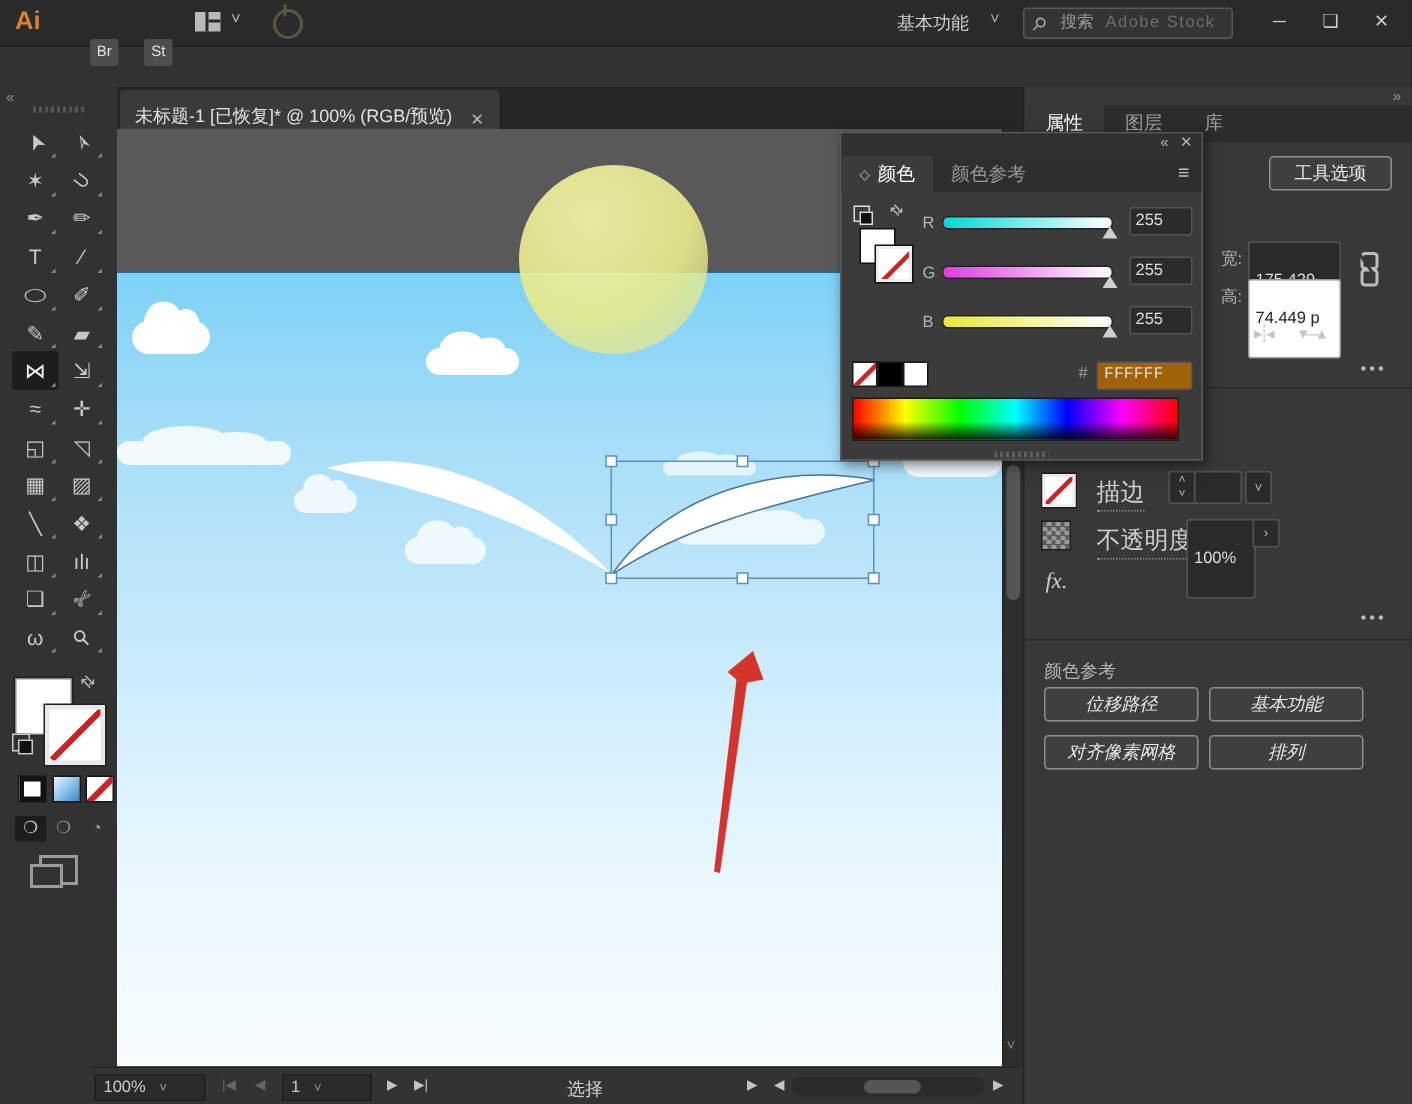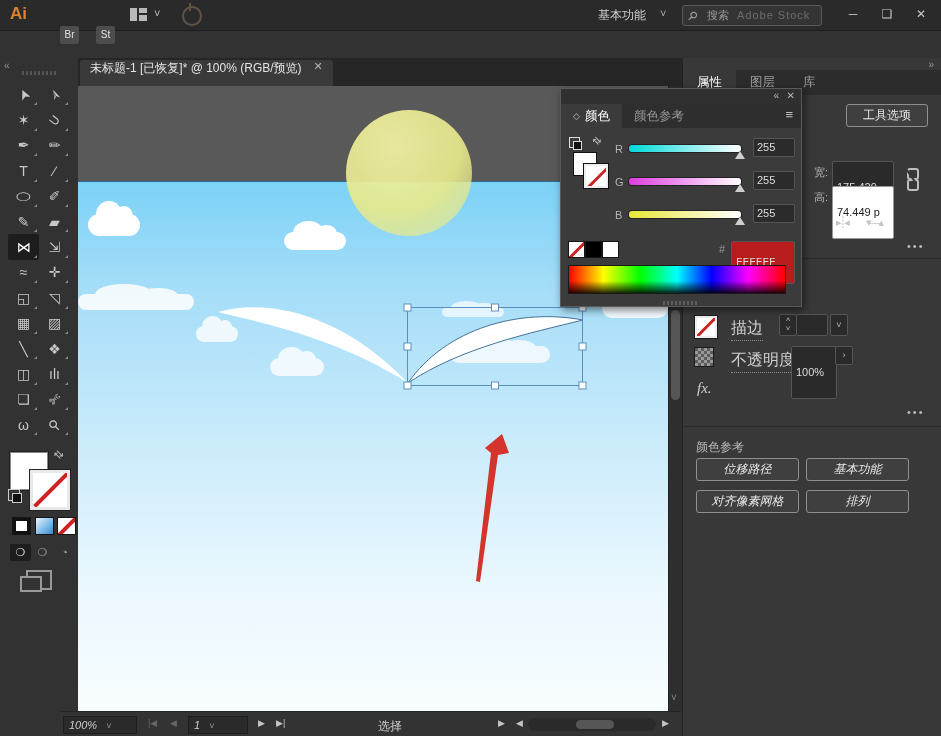--- a/index.html
+++ b/index.html
@@ -60,21 +60,21 @@
   #swatch-none{left:58px;background:#fff;overflow:hidden;}
   #swatch-none i{position:absolute;left:-3px;top:6px;width:26px;height:4px;background:#cc2222;transform:rotate(-45deg);}
   .drawmode{position:absolute;top:486px;width:21px;height:17px;text-align:center;line-height:17px;color:#9a9a9a;font-size:11px;}
   .drawmode.selected{background:#1d1d1d;color:#ddd;border-radius:2px;}
   #screen-mode{position:absolute;left:26px;top:512px;width:22px;height:16px;border:2px solid #9a9a9a;}
   #screen-mode i{position:absolute;left:-8px;top:4px;width:18px;height:12px;border:2px solid #9a9a9a;background:#323232;}
 
   
   #tabstrip{position:absolute;left:78px;top:58px;width:604px;height:28px;background:#262626;}
   #doc-tab{position:absolute;left:2px;top:2px;height:26px;background:#3a3a3a;border-radius:3px 3px 0 0;
-           display:flex;align-items:flex-start;padding:0 10px;gap:12px;}
+           display:flex;align-items:flex-end;padding:0 10px;gap:12px;}
   #doc-tab .title{font-size:12px;color:#e3e3e3;white-space:nowrap;}
   #doc-tab .close{color:#b5b5b5;font-size:11px;}
 
   
   #canvas{position:absolute;left:78px;top:86px;width:590px;height:625px;background:#595959;overflow:hidden;}
   #artboard{position:absolute;left:0;top:95px;width:590px;height:530px;border-top:1px solid #2e6a92;
             background:linear-gradient(180deg,var(--sky-top) 0%,#a5ddf8 20%,#c9ebfb 48%,#e9f7fe 75%,var(--sky-bottom) 100%);}
   #sun{position:absolute;left:268px;top:24px;width:126px;height:126px;border-radius:50%;
        background:radial-gradient(circle at 38% 28%, #f4f4a6 0%, var(--sun) 55%, rgba(231,233,139,.55) 100%);opacity:.92;}
   .cloud{position:absolute;background:#fff;border-radius:999px;}
@@ -85,21 +85,21 @@
   
   #vscroll{position:absolute;left:668px;top:86px;width:14px;height:625px;background:#2e2e2e;border-left:1px solid #242424;}
   #vscroll .grip{position:absolute;left:2px;top:3px;width:9px;height:3px;
                  background:repeating-linear-gradient(90deg,#555 0 1px,transparent 1px 3px);}
   #vscroll-thumb{position:absolute;left:2px;top:224px;width:9px;height:90px;background:#565656;border-radius:5px;}
   #vscroll .chev{position:absolute;left:2px;top:606px;color:#888;font-size:10px;}
 
   
   #statusbar{position:absolute;left:60px;top:711px;width:620px;height:25px;background:#333;border-top:1px solid #242424;}
   .sb-box{position:absolute;top:4px;height:16px;background:#2a2a2a;border:1px solid #1e1e1e;color:#ccc;
-          font-size:11px;line-height:16px;padding:0 5px;font-style:italic;}
+          font-size:11px;line-height:16px;padding:0 5px;}
   .sb-chev{color:#999;font-size:9px;margin-left:6px;}
   .sb-arrow{position:absolute;top:6px;font-size:9px;color:#c5c5c5;}
   .sb-arrow.dim{color:#666;}
   #sb-tool-hint{position:absolute;left:330px;top:6px;transform:translateX(-50%);color:#cfcfcf;font-size:12px;}
   #hscroll{position:absolute;left:468px;top:6px;width:128px;height:13px;background:#2a2a2a;border-radius:7px;}
   #hscroll-thumb{position:absolute;left:48px;top:2px;width:38px;height:9px;background:#565656;border-radius:5px;}
 
   
   #right-panel{position:absolute;left:682px;top:58px;width:259px;height:678px;background:#383838;border-left:1px solid #232323;}
   #rp-collapse{position:absolute;right:8px;top:1px;color:#9a9a9a;font-size:10px;}
@@ -160,22 +160,22 @@
                      border-left:5px solid transparent;border-right:5px solid transparent;border-bottom:8px solid #cfcfcf;}
   .slider-row .val{position:absolute;right:0;top:3px;width:34px;height:17px;line-height:17px;background:#2b2b2b;
                    border:1px solid #555;border-radius:2px;color:#ddd;font-size:11px;padding:0 3px;}
   #cp-hexrow{position:absolute;left:8px;top:152px;width:224px;height:20px;}
   .hex-swatch{position:absolute;top:1px;width:15px;height:15px;box-shadow:0 0 0 1px #151515;background:#fff;}
   #hs-none{left:0;overflow:hidden;}
   #hs-none i{position:absolute;left:-3px;top:6px;width:24px;height:3px;background:#cc2222;transform:rotate(-45deg);}
   #hs-black{left:17px;background:#000;}
   #hs-white{left:34px;background:#fff;}
   #hex-hash{position:absolute;left:150px;top:2px;color:#9a9a9a;font-size:11px;}
-  #hex-field{position:absolute;left:162px;top:0;width:54px;height:17px;line-height:17px;background:#b91c1c;border:1px solid #555;
-             border-radius:2px;color:#ddd;font-size:11px;padding:12px 4px;font-family:"Liberation Mono","DejaVu Sans Mono",monospace;}
+  #hex-field{position:absolute;left:162px;top:0;width:54px;height:17px;line-height:17px;background:#a16207;border:1px solid #555;
+             border-radius:2px;color:#ddd;font-size:11px;padding:0 4px;font-family:"Liberation Mono","DejaVu Sans Mono",monospace;}
   #spectrum{position:absolute;left:8px;top:177px;width:216px;height:27px;box-shadow:0 0 0 1px #191919;
             background:linear-gradient(180deg,rgba(255,255,255,0) 55%,rgba(0,0,0,.85) 100%),
             linear-gradient(90deg,#f00 0%,#ff0 16%,#0f0 33%,#0ff 50%,#00f 66%,#f0f 83%,#f00 100%);}
   #cp-grip{position:absolute;left:102px;bottom:1px;width:36px;height:4px;
            background:repeating-linear-gradient(90deg,#5e5e5e 0 2px,transparent 2px 4px);}
 </style>
 </head>
 <body>
 
 <div id="window" style="--sel: #5b8fc0; --arrow: #d5342c; --sun: #e7e98b; --sky-top: #7cd2f7; --sky-bottom: #f8fdff;">

